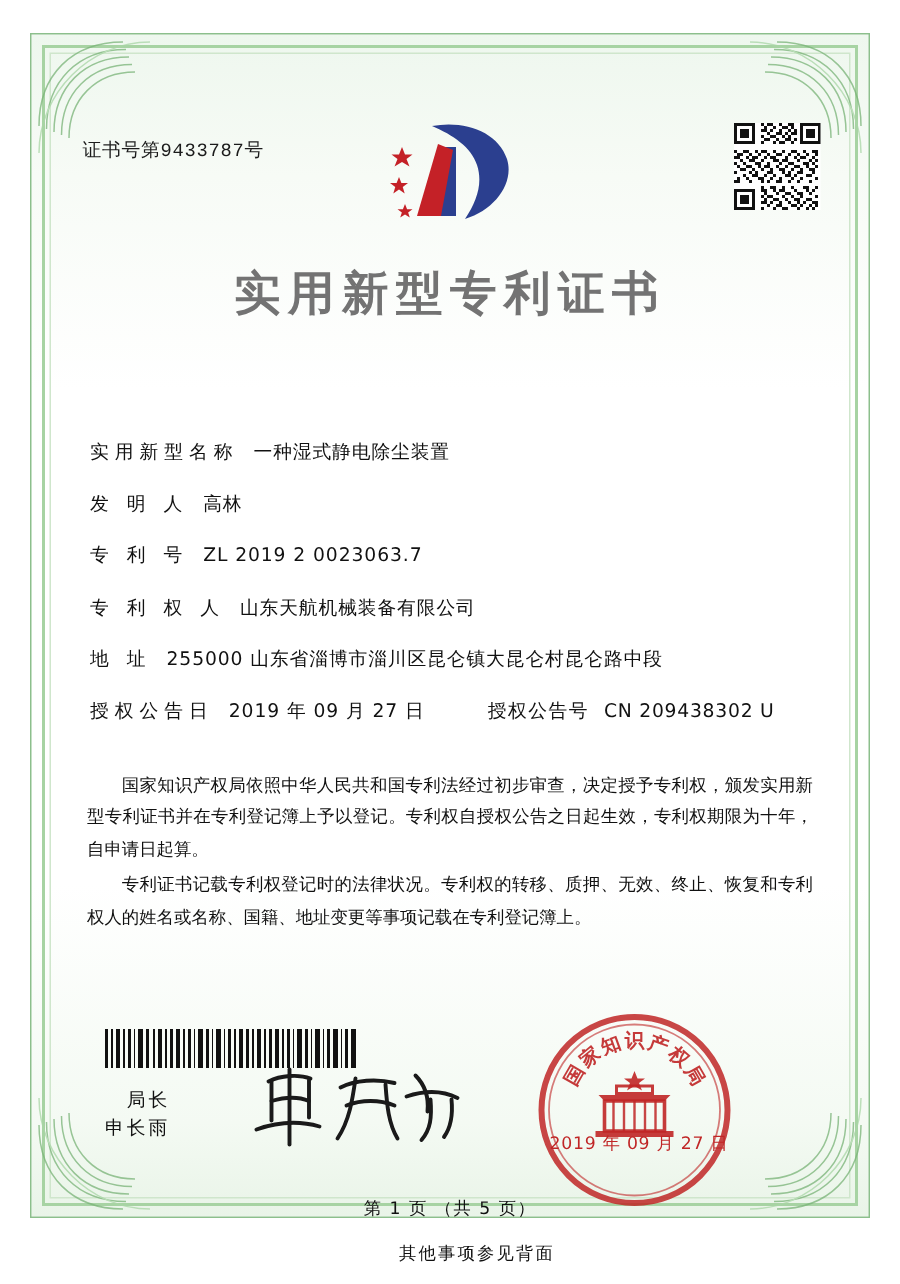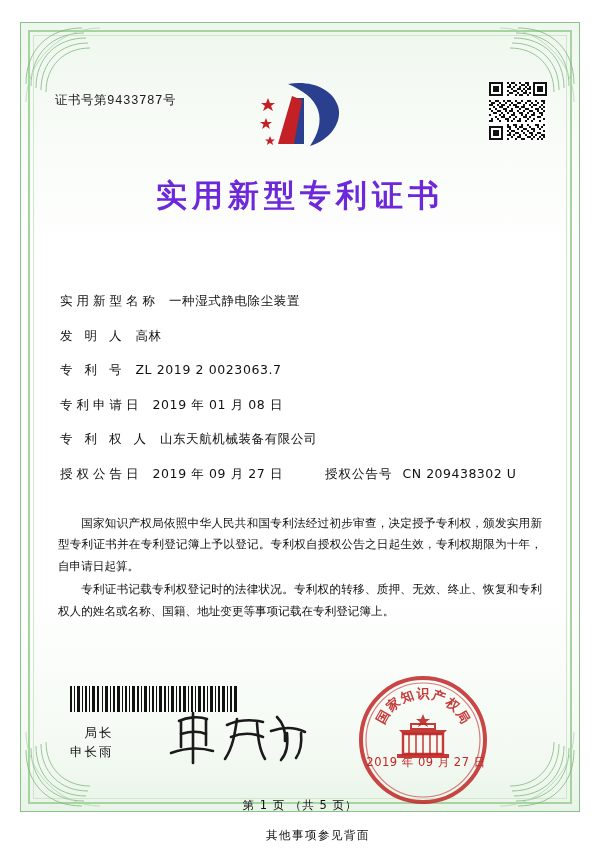--- a/index.html
+++ b/index.html
@@ -93,21 +93,21 @@
 
   .title {
     position: absolute;
     left: 0;
     right: 0;
     top: 175px;
     text-align: center;
     font-size: 31px;
     font-weight: bold;
     letter-spacing: 5px;
-    color: #6d28d9;
+    color: #737373;
     font-family: "DejaVu Sans", sans-serif;
   }
 
   
   .fields {
     position: absolute;
     left: 60px;
     top: 250px;
     width: 480px;
     margin-top: 43px;
@@ -496,26 +496,26 @@
     </div>
     <div class="row">
       <span class="label">发 明 人</span>
       <span class="value">高林</span>
     </div>
     <div class="row">
       <span class="label">专 利 号</span>
       <span class="value">ZL 2019 2 0023063.7</span>
     </div>
     <div class="row">
-      <span class="label">专利申请日</span>
-      <span class="value">2019 年 01 月 08 日</span>
+      <span class="label">专 利 权 人</span>
+      <span class="value">山东天航机械装备有限公司</span>
     </div>
     <div class="row">
-      <span class="label">专 利 权 人</span>
-      <span class="value">山东天航机械装备有限公司</span>
+      <span class="label">地      址</span>
+      <span class="value">255000  山东省淄博市淄川区昆仑镇大昆仑村昆仑路中段</span>
     </div>
     <div class="row dual">
       <span class="label">授权公告日</span>
       <span class="value">2019 年 09 月 27 日</span>
       <span class="label2">授权公告号</span>
       <span class="value2">CN 209438302 U</span>
     </div>
   </div>
 
   <div class="paras">

